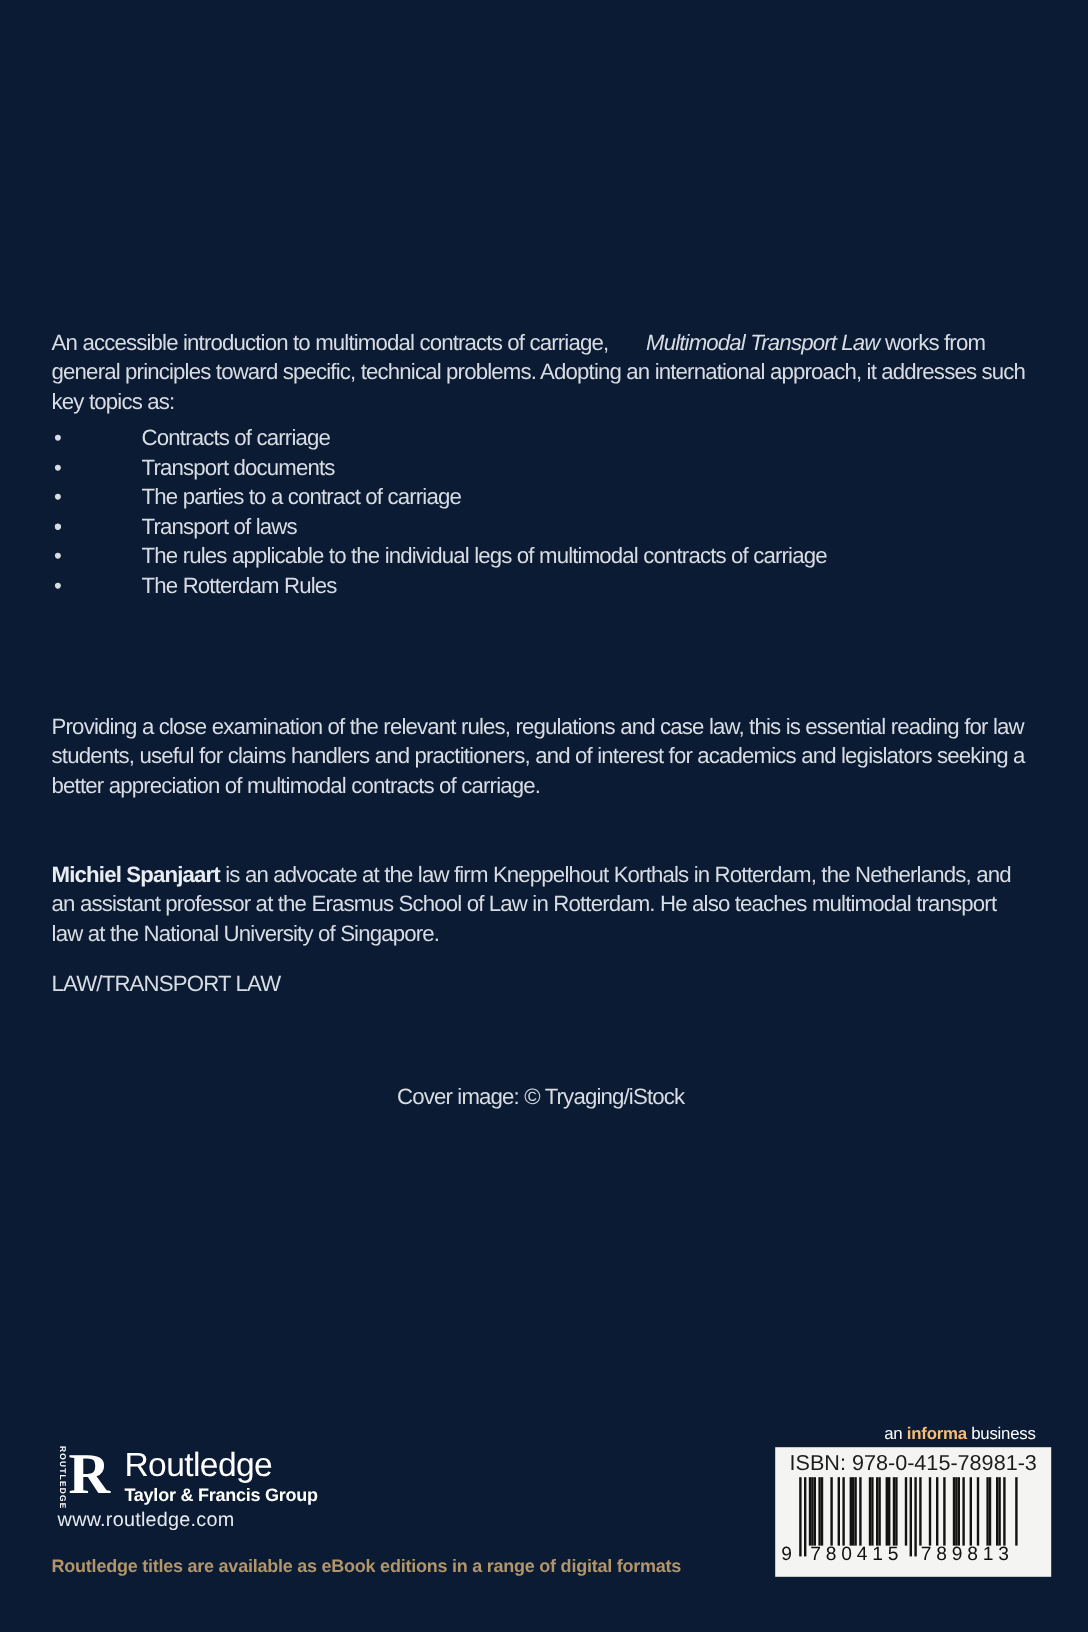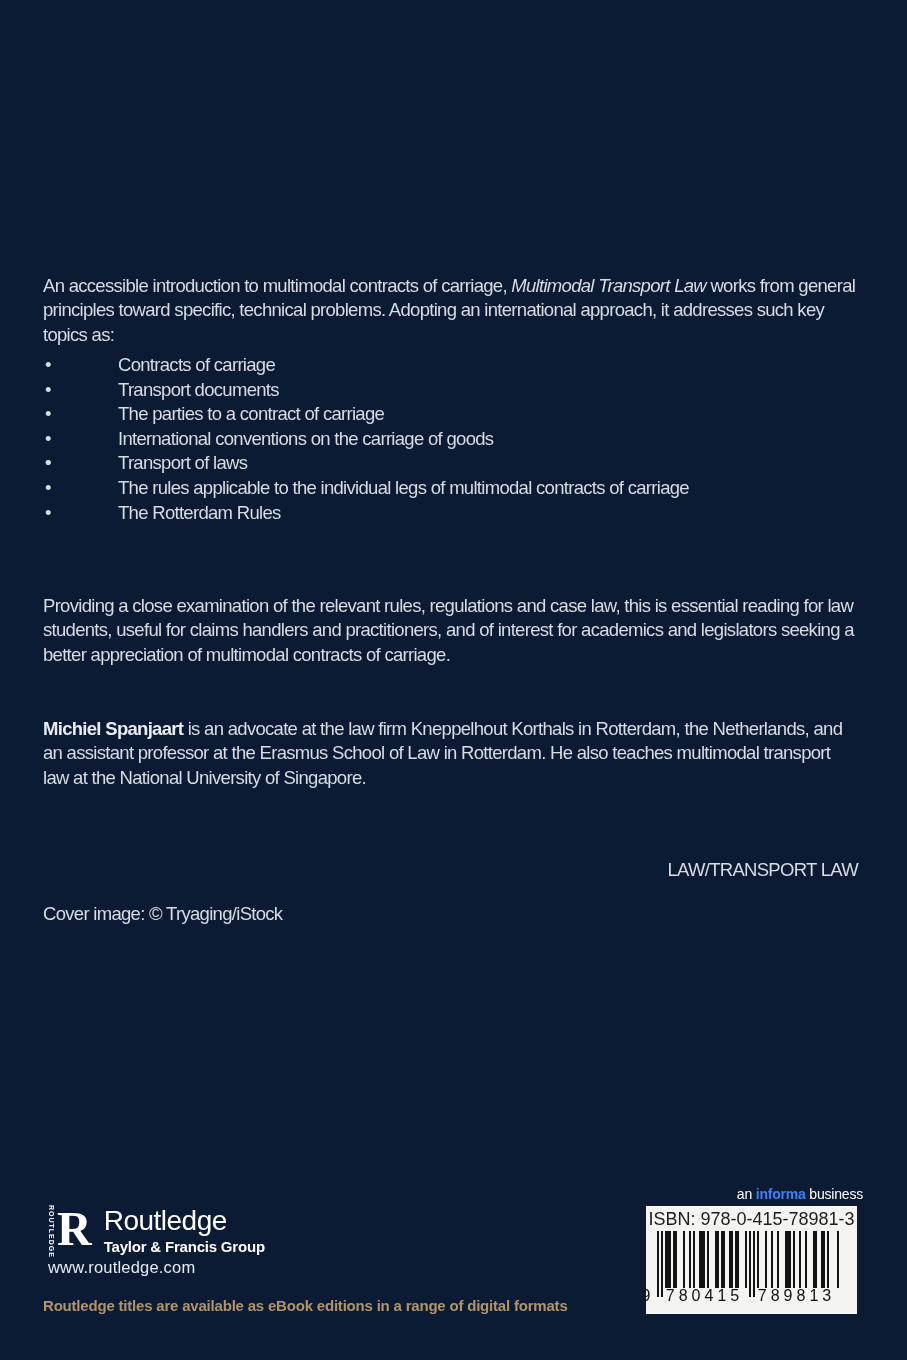--- a/index.html
+++ b/index.html
@@ -13,37 +13,37 @@
   }
   .body-text{
     position:absolute;
     left:43px;
     width:815px;
     font-size:18.5px;
     line-height:24.6px;
     letter-spacing:-0.7px;
     color:#d8dce3;
   }
-  .italic{font-style:italic;}
+  .italic{font-style:italic;margin-left:27px;}
   .bold{font-weight:bold;color:#e9edf2;}
   #intro{top:255px;}
   #topics{top:353px;margin:0;padding:0;list-style:none;}
   #topics li{
     position:relative;
     padding-left:75px;
     line-height:24.6px;
   }
   #topics li .bullet{
     position:absolute;left:2px;top:0;
     font-size:18.5px;
   }
   #summary{top:575px;}
   #author-bio{top:698px;}
-  #category{top:858px;text-align:right;}
-  #cover-credit{top:902px;}
+  #category{top:808px;}
+  #cover-credit{top:902px;text-align:center;}
 
   
   #publisher-logo{
     position:absolute;left:46px;top:1203px;
     display:flex;align-items:stretch;height:54px;
   }
   #logo-vertical{
     writing-mode:vertical-rl;
     text-orientation:mixed;
     font-size:7px;font-weight:bold;letter-spacing:1px;
@@ -76,21 +76,21 @@
   }
 
   
   #informa-line{
     position:absolute;top:1186px;left:646px;width:217px;
     text-align:right;
     font-size:14px;color:#ffffff;letter-spacing:-0.2px;
   }
   #barcode-box{
     position:absolute;left:646px;top:1206px;
-    width:211px;height:108px;
+    width:230px;height:108px;
     background:#f4f4f2;
     box-sizing:border-box;
     padding-top:3px;
   }
   #isbn-label{
     text-align:center;
     font-size:18px;color:#1c1c1c;
     letter-spacing:0;
     line-height:20px;
     white-space:nowrap;
@@ -132,21 +132,20 @@
         <span>Transport documents</span>
       </li>
 
       <li>
         <span class="bullet">•</span>
         <span>The parties to a contract of carriage</span>
       </li>
 
       <li>
         <span class="bullet">•</span>
-        <span>International conventions on the carriage of goods</span>
       </li>
 
       <li>
         <span class="bullet">•</span>
       </li>
 
       <li>
         <span class="bullet">•</span>
         <span>Transport of laws</span>
       </li>
@@ -179,21 +178,21 @@
       <div id="publisher-name">Routledge</div>
       <div id="publisher-group">Taylor &amp; Francis Group</div>
     </div>
   </div>
 
   <div id="website">www.routledge.com</div>
 
   <div id="ebook-note">Routledge titles are available as eBook editions in a range of digital formats</div>
 
   <div id="informa-line">
-    <span>an </span><span class="bold" style="color:#3b82f6">informa</span><span> business</span>
+    <span>an </span><span class="bold" style="color:#fdba74">informa</span><span> business</span>
   </div>
 
   <div id="barcode-box">
     <div id="isbn-label">ISBN: 978-0-415-78981-3</div>
     <div id="barcode-area">
       <div id="barcode-bars">
           <div class="bar" style="left: 0px; width: 2px; height: 66px;"></div>
           <div class="bar" style="left: 4px; width: 2px; height: 66px;"></div>
           <div class="bar" style="left: 8px; width: 2px; height: 57px;"></div>
           <div class="bar" style="left: 10px; width: 2px; height: 57px;"></div>

